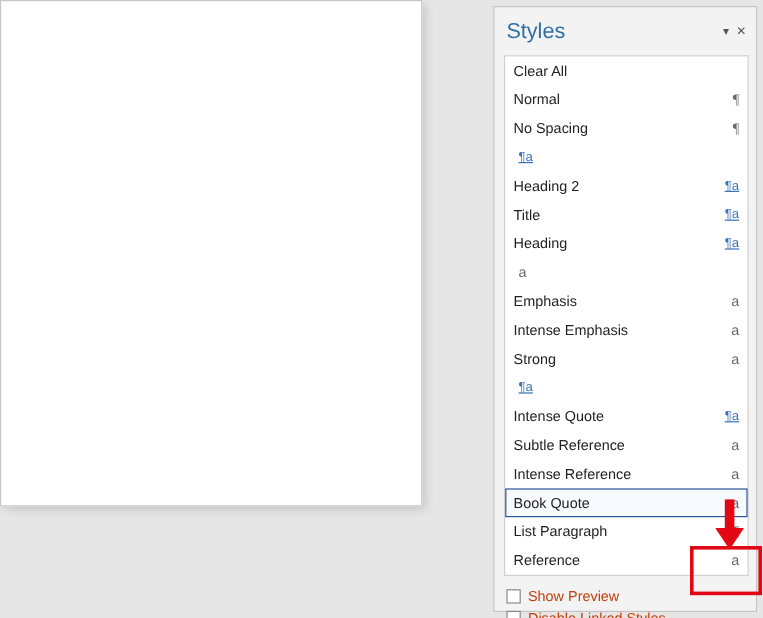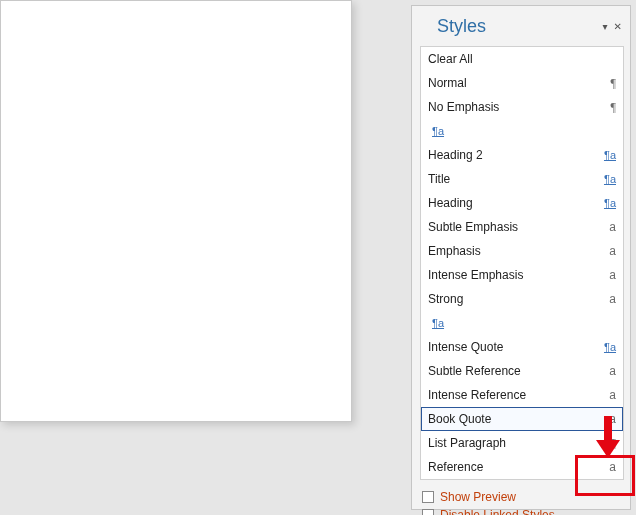--- a/index.html
+++ b/index.html
@@ -36,21 +36,20 @@
     display: flex;
     align-items: center;
     padding: 6px 8px 2px 10px;
     height: 28px;
   }
   .pane-title {
     color: #2f6fa7;
     font-size: 18px;
     font-weight: 400;
     flex: 1;
-    margin-left: 15px;
   }
   .pane-controls {
     display: flex;
     gap: 6px;
     align-items: center;
     color: #555;
   }
   .pane-controls span { cursor: pointer; font-size: 10px; }
   .style-list {
     margin: 4px 6px 0 8px;
@@ -142,40 +141,39 @@
   <div class="style-list" id="style-list">
       <div class="style-item">
         <span class="style-name">Clear All</span>
         <span class="style-mark "></span>
       </div>
       <div class="style-item">
         <span class="style-name">Normal</span>
         <span class="style-mark pilcrow">¶</span>
       </div>
       <div class="style-item">
-        <span class="style-name">No Emphasis</span>
+        <span class="style-name">No Spacing</span>
         <span class="style-mark pilcrow">¶</span>
       </div>
       <div class="style-item">
         <span class="style-mark link">¶a</span>
       </div>
       <div class="style-item">
         <span class="style-name">Heading 2</span>
         <span class="style-mark link">¶a</span>
       </div>
       <div class="style-item">
         <span class="style-name">Title</span>
         <span class="style-mark link">¶a</span>
       </div>
       <div class="style-item">
         <span class="style-name">Heading</span>
         <span class="style-mark link">¶a</span>
       </div>
       <div class="style-item">
-        <span class="style-name">Subtle Emphasis</span>
         <span class="style-mark ">a</span>
       </div>
       <div class="style-item">
         <span class="style-name">Emphasis</span>
         <span class="style-mark ">a</span>
       </div>
       <div class="style-item">
         <span class="style-name">Intense Emphasis</span>
         <span class="style-mark ">a</span>
       </div>

